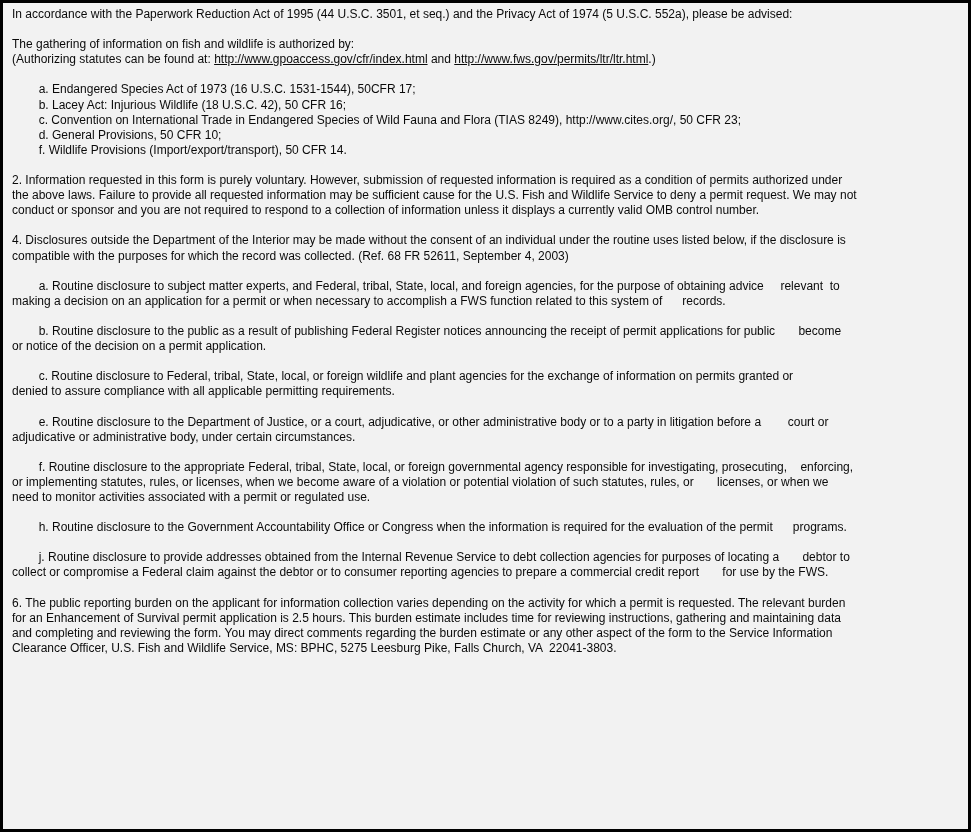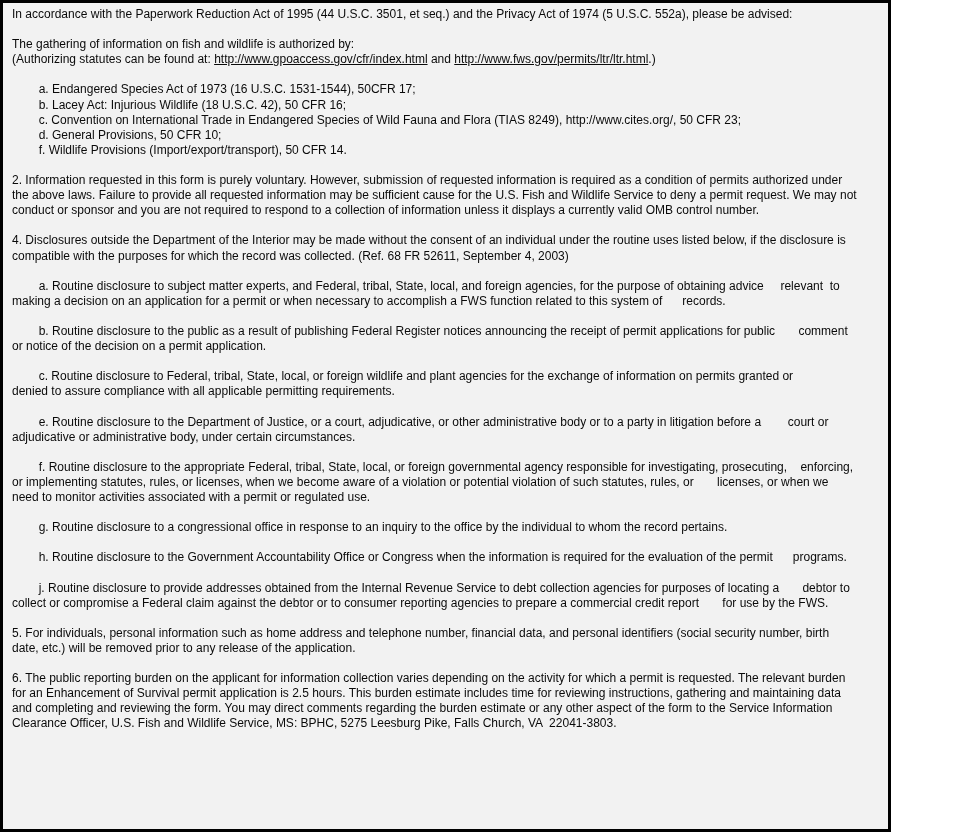--- a/index.html
+++ b/index.html
@@ -3,21 +3,21 @@
 <meta charset="utf-8">
 <style>
   html, body { margin: 0; padding: 0; }
   body {
     width: 971px; height: 832px;
     background: #ffffff;
     font-family: "Liberation Sans", "DejaVu Sans", sans-serif;
   }
   .doc {
     box-sizing: border-box;
-    width: 891px; height: 832px;
+    width: 971px; height: 832px;
     background: #f2f2f2;
     border: 3px solid #000000;
     padding: 4px 9px 6px 9px;
     color: #0a0a0a;
     font-size: 12px;
     line-height: 15.1px;
     overflow: hidden;
   }
   .para {
     margin: 0 0 15.1px 0;
@@ -50,33 +50,30 @@
     <div class="statute-line">        f. Wildlife Provisions (Import/export/transport), 50 CFR 14.</div>
   </div>
 
   <p class="para">2. Information requested in this form is purely voluntary. However, submission of requested information is required as a condition of permits authorized under
 the above laws. Failure to provide all requested information may be sufficient cause for the U.S. Fish and Wildlife Service to deny a permit request. We may not
 conduct or sponsor and you are not required to respond to a collection of information unless it displays a currently valid OMB control number.</p>
   <p class="para">4. Disclosures outside the Department of the Interior may be made without the consent of an individual under the routine uses listed below, if the disclosure is
 compatible with the purposes for which the record was collected. (Ref. 68 FR 52611, September 4, 2003)</p>
   <p class="para">        a. Routine disclosure to subject matter experts, and Federal, tribal, State, local, and foreign agencies, for the purpose of obtaining advice     relevant  to
 making a decision on an application for a permit or when necessary to accomplish a FWS function related to this system of      records.</p>
-  <p class="para">        b. Routine disclosure to the public as a result of publishing Federal Register notices announcing the receipt of permit applications for public       comment
+  <p class="para">        b. Routine disclosure to the public as a result of publishing Federal Register notices announcing the receipt of permit applications for public       become
 or notice of the decision on a permit application.</p>
   <p class="para">        c. Routine disclosure to Federal, tribal, State, local, or foreign wildlife and plant agencies for the exchange of information on permits granted or
 denied to assure compliance with all applicable permitting requirements.</p>
   <p class="para">        e. Routine disclosure to the Department of Justice, or a court, adjudicative, or other administrative body or to a party in litigation before a        court or
 adjudicative or administrative body, under certain circumstances.</p>
   <p class="para">        f. Routine disclosure to the appropriate Federal, tribal, State, local, or foreign governmental agency responsible for investigating, prosecuting,    enforcing,
 or implementing statutes, rules, or licenses, when we become aware of a violation or potential violation of such statutes, rules, or       licenses, or when we
 need to monitor activities associated with a permit or regulated use.</p>
-  <p class="para">        g. Routine disclosure to a congressional office in response to an inquiry to the office by the individual to whom the record pertains.</p>
   <p class="para">        h. Routine disclosure to the Government Accountability Office or Congress when the information is required for the evaluation of the permit      programs.</p>
   <p class="para">        j. Routine disclosure to provide addresses obtained from the Internal Revenue Service to debt collection agencies for purposes of locating a       debtor to
 collect or compromise a Federal claim against the debtor or to consumer reporting agencies to prepare a commercial credit report       for use by the FWS.</p>
-  <p class="para">5. For individuals, personal information such as home address and telephone number, financial data, and personal identifiers (social security number, birth
-date, etc.) will be removed prior to any release of the application.</p>
   <p class="para">6. The public reporting burden on the applicant for information collection varies depending on the activity for which a permit is requested. The relevant burden
 for an Enhancement of Survival permit application is 2.5 hours. This burden estimate includes time for reviewing instructions, gathering and maintaining data
 and completing and reviewing the form. You may direct comments regarding the burden estimate or any other aspect of the form to the Service Information
 Clearance Officer, U.S. Fish and Wildlife Service, MS: BPHC, 5275 Leesburg Pike, Falls Church, VA  22041-3803.</p>
 
 </div>
 
 </body></html>

